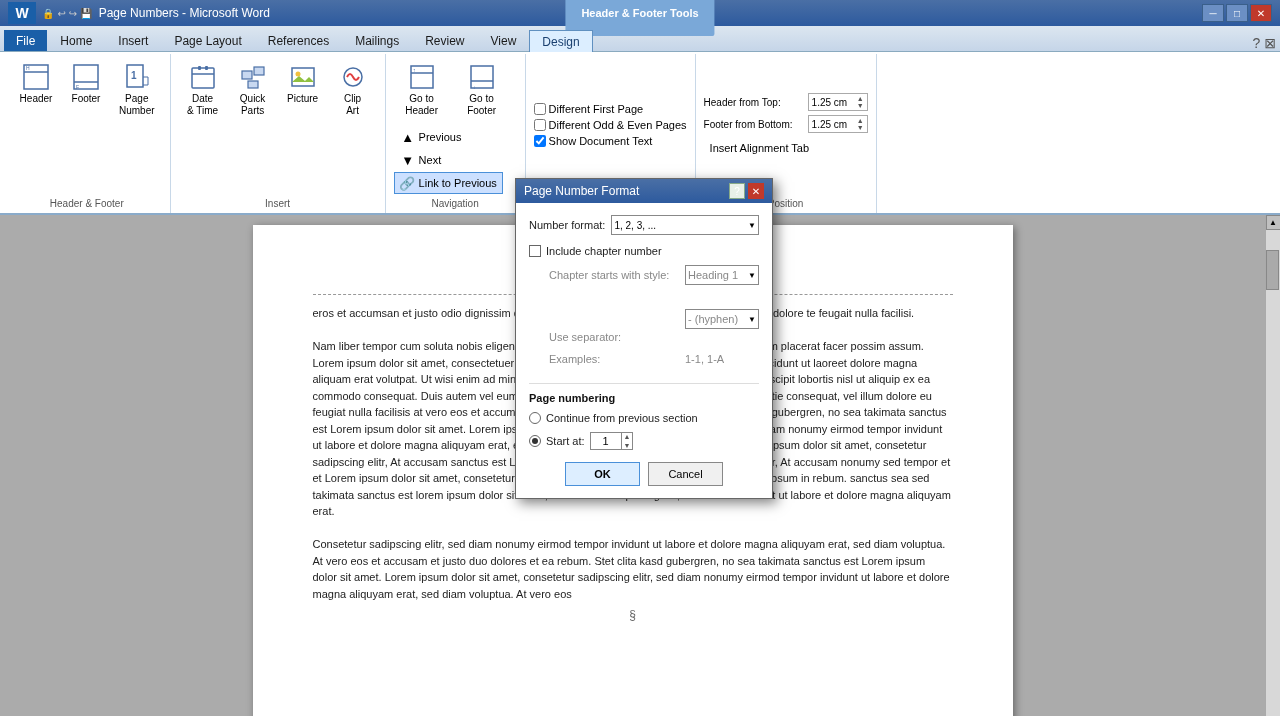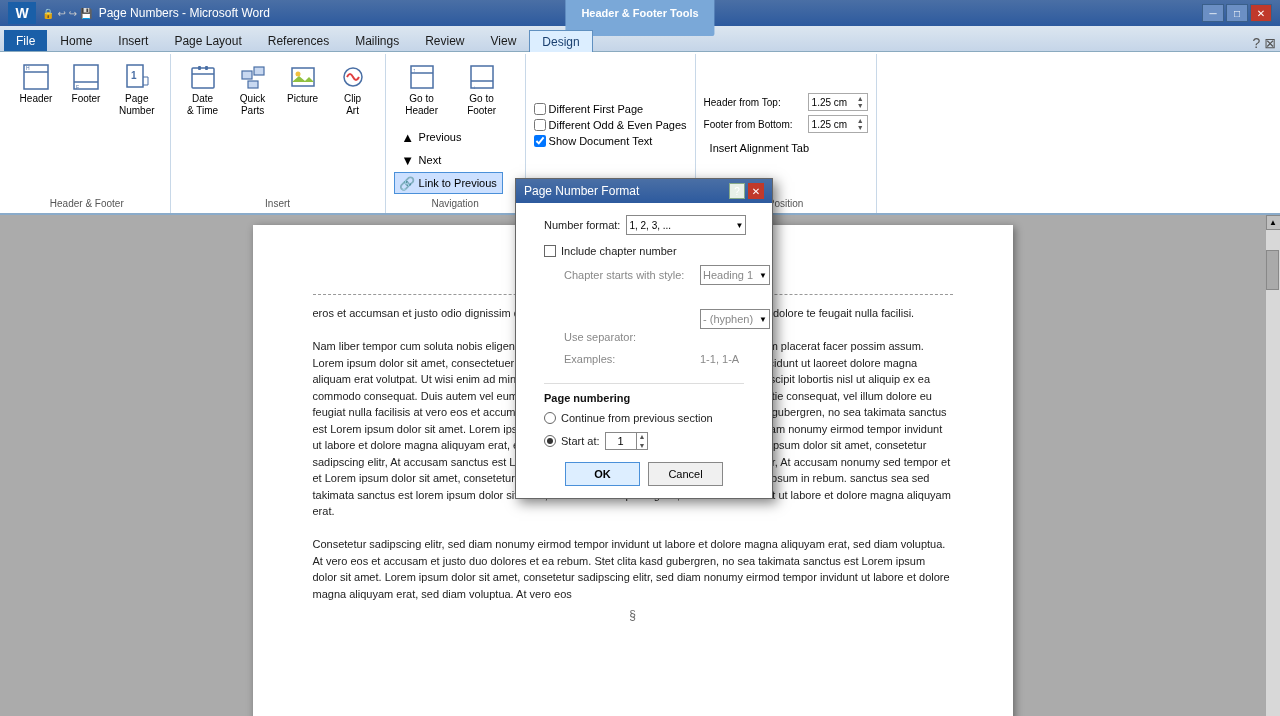--- a/index.html
+++ b/index.html
@@ -49,21 +49,21 @@
     #doc-page { background: white; width: 760px; min-height: 540px; box-shadow: 2px 2px 8px rgba(0,0,0,0.4); padding: 40px 60px; position: relative; font-size: 11px; line-height: 1.5; color: #222; }
 
     #scrollbar-right { width: 15px; background: #d0d0d0; border-left: 1px solid #aaa; display: flex; flex-direction: column; align-items: center; }
     #scrollbar-right .scroll-btn { width: 15px; height: 15px; background: #c0c0c0; border: 1px solid #888; display: flex; align-items: center; justify-content: center; font-size: 8px; cursor: pointer; }
     #scrollbar-right .scroll-track { flex: 1; background: #d8d8d8; width: 100%; position: relative; }
     #scrollbar-right .scroll-thumb { width: 13px; height: 40px; background: #aaa; border: 1px solid #888; position: absolute; top: 20px; left: 0; }
     .doc-header-area { min-height: 30px; border-bottom: 1px dashed #999; margin-bottom: 10px; }
     .doc-content { font-size: 11px; }
     #dialog { position: fixed; top: 178px; left: 515px; width: 258px; background: white; border: 1px solid #666; box-shadow: 4px 4px 12px rgba(0,0,0,0.5); z-index: 101; }
     #dialog-title { background: linear-gradient(to bottom, #4a6fa5, #2d5a9e); color: white; padding: 4px 8px; font-size: 12px; display: flex; justify-content: space-between; align-items: center; }
-    #dialog-body { padding: 12px 28px; }
+    #dialog-body { padding: 12px 13px; }
     .dialog-row { display: flex; align-items: center; margin-bottom: 10px; gap: 6px; }
     .dialog-label { font-size: 11px; color: #222; white-space: nowrap; }
     .dialog-select { border: 1px solid #888; font-size: 11px; padding: 1px 2px; flex: 1; background: white; display: flex; align-items: center; justify-content: space-between; height: 20px; }
     .dialog-select-arrow { font-size: 8px; }
     .dialog-section-title { font-size: 11px; font-weight: bold; margin-bottom: 8px; color: #111; }
     .dialog-checkbox-row { display: flex; align-items: center; gap: 5px; margin-bottom: 8px; }
     .dialog-checkbox { width: 12px; height: 12px; border: 1px solid #666; display: inline-block; }
     .dialog-radio { width: 12px; height: 12px; border-radius: 50%; border: 1px solid #666; display: inline-block; position: relative; }
     .dialog-radio.selected::after { content: ''; width: 6px; height: 6px; background: #333; border-radius: 50%; position: absolute; top: 2px; left: 2px; }
     .dialog-divider { border: none; border-top: 1px solid #ddd; margin: 8px 0; }

